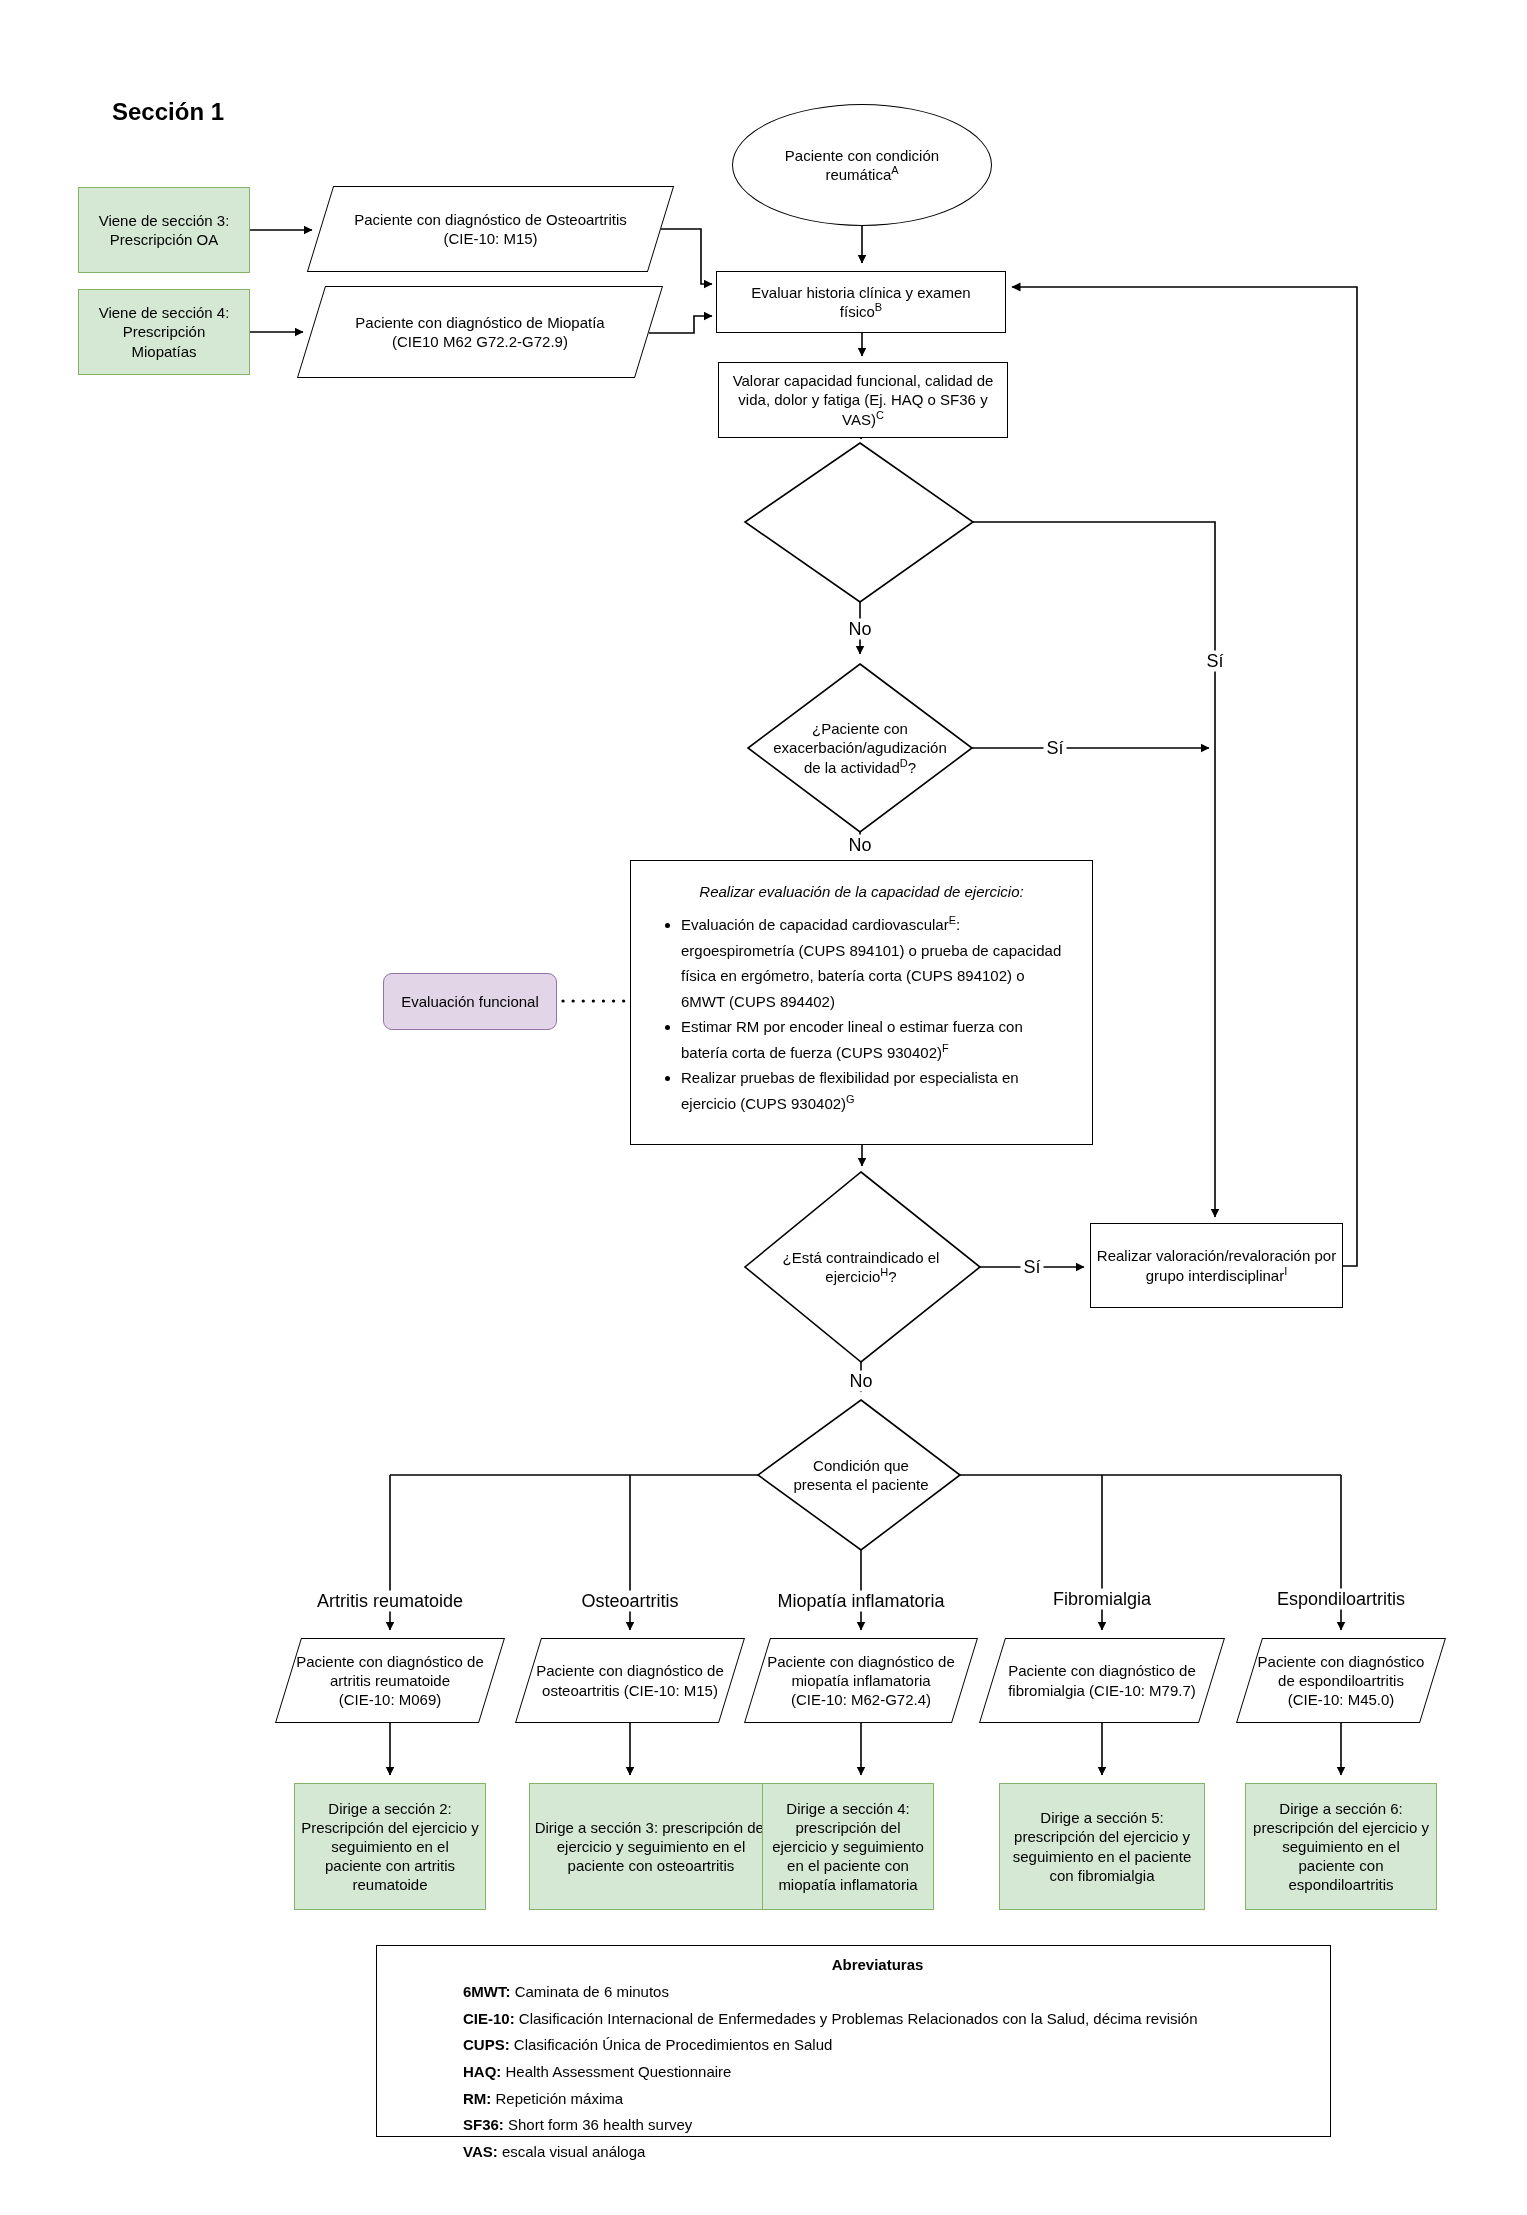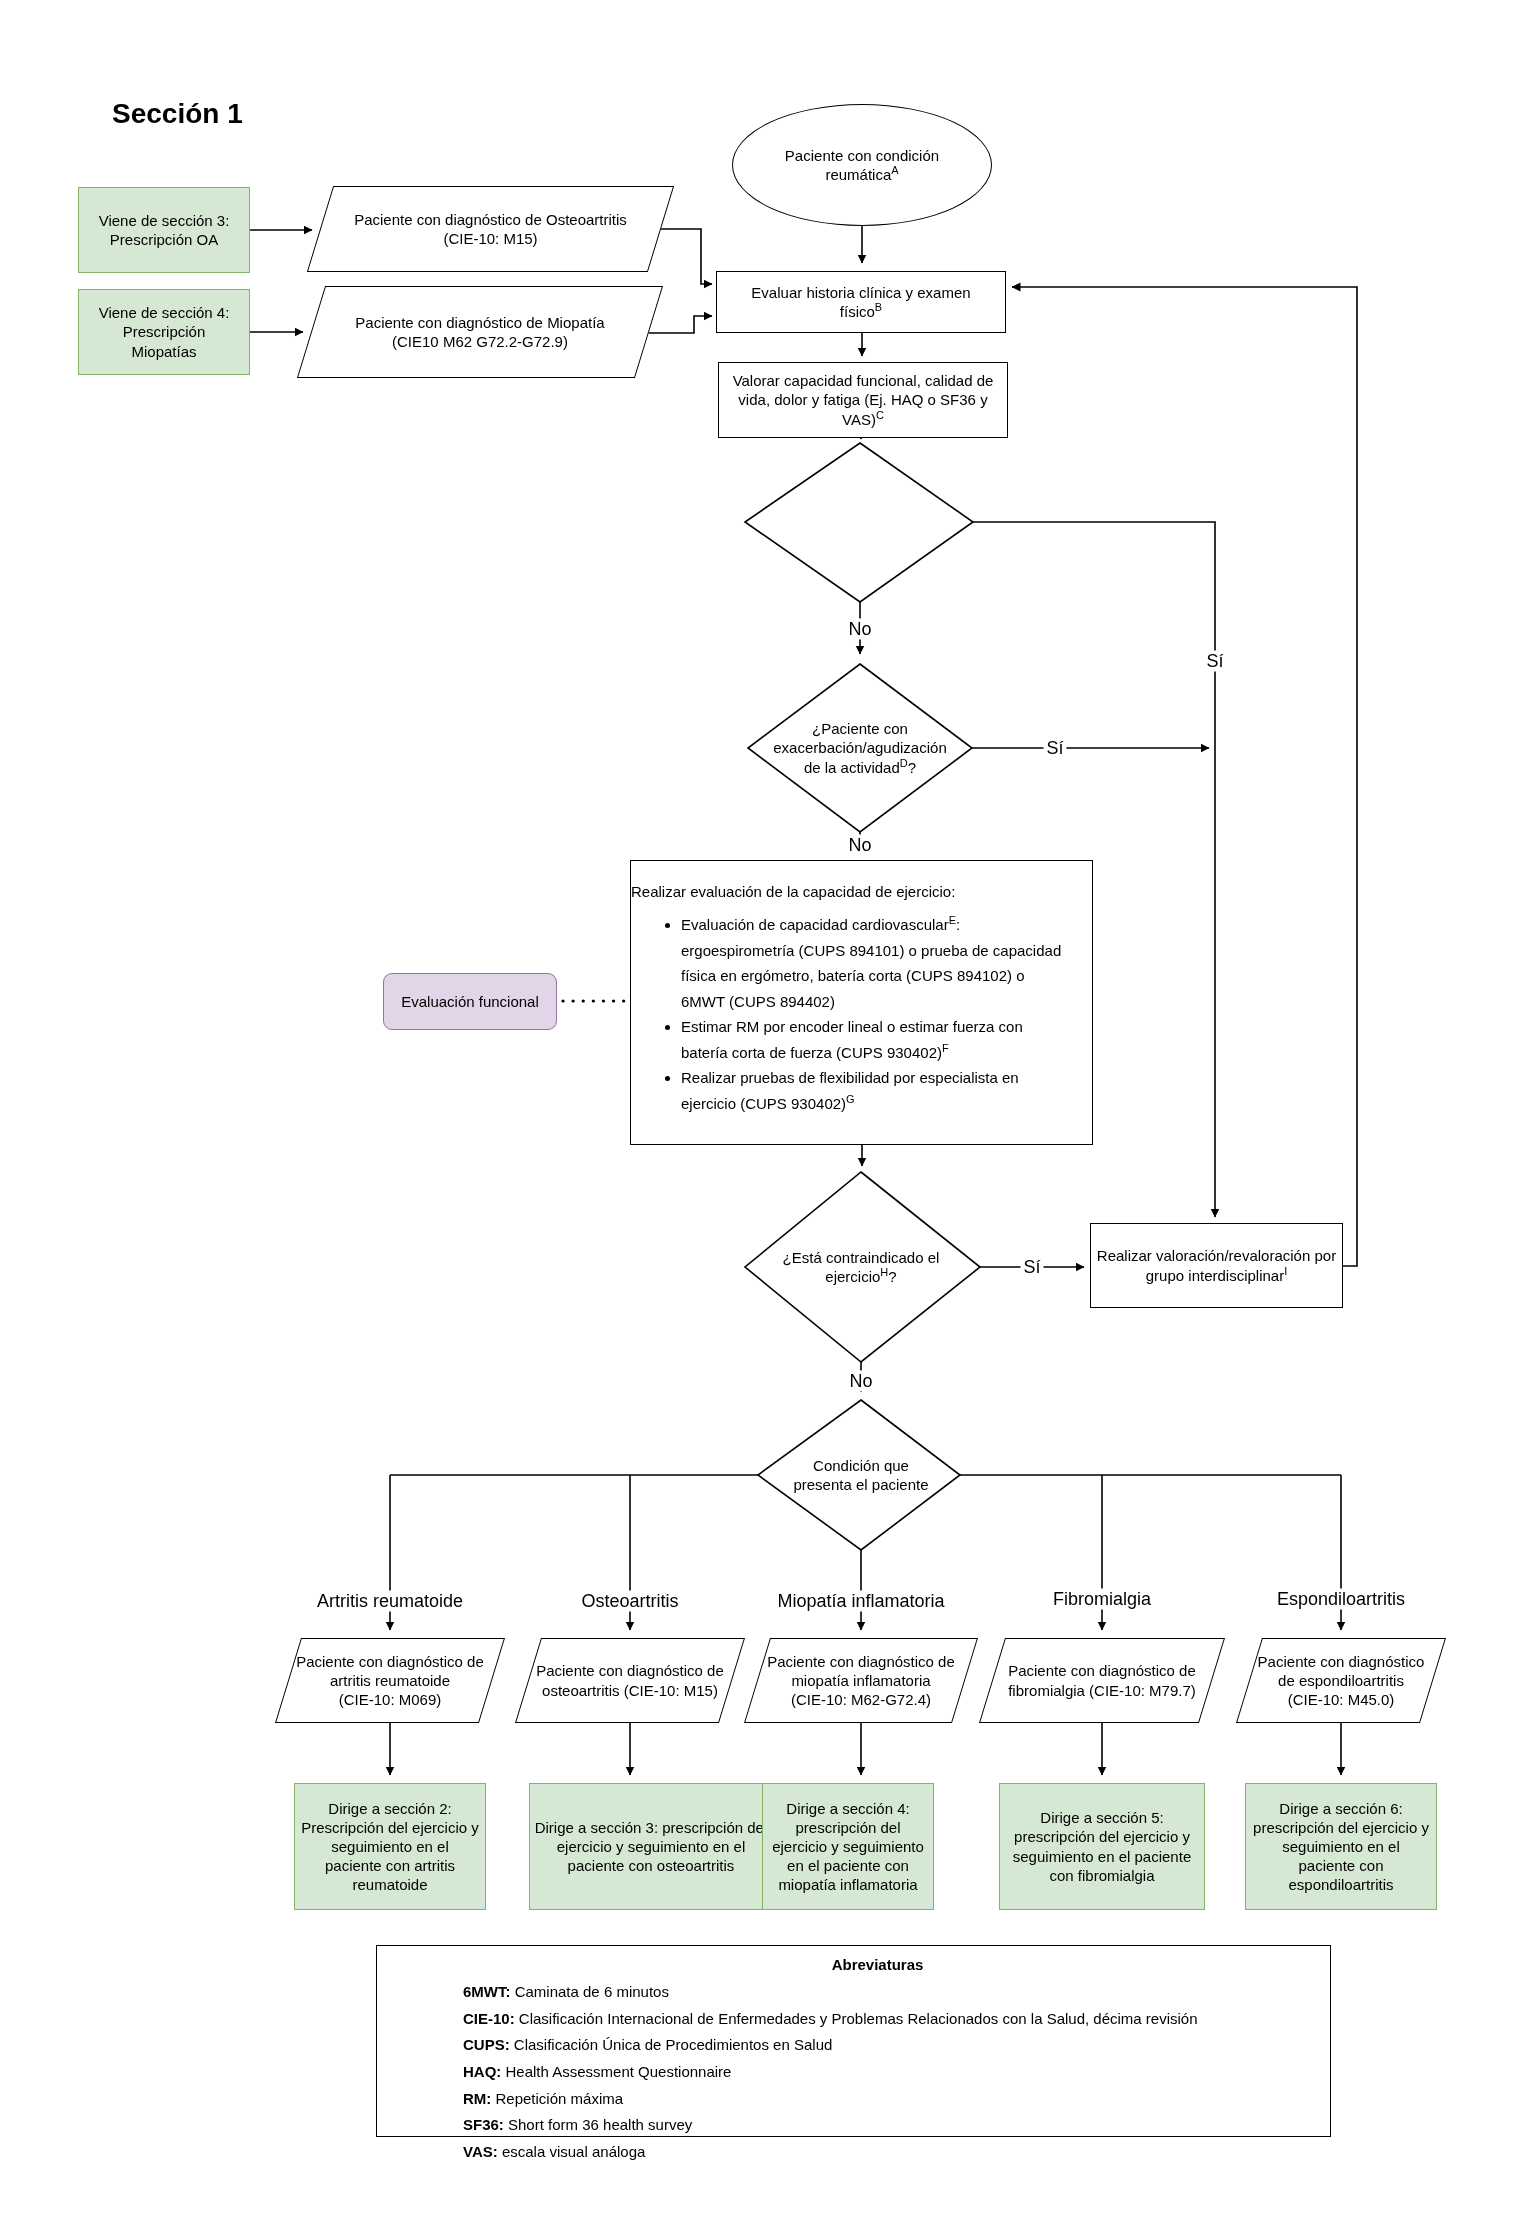--- a/index.html
+++ b/index.html
@@ -10,23 +10,23 @@
   .node{font-size:15px;line-height:1.28;}
   .rect{background:#fff;border:1.6px solid #000;box-sizing:border-box;}
   .green{background:#d5e8d4;border:1.6px solid #82b366;box-sizing:border-box;}
   .purple{background:#e1d5e7;border:1.6px solid #9673a6;border-radius:9px;box-sizing:border-box;}
   .par{border:1.6px solid #000;background:#fff;transform:skewX(-17deg);box-sizing:border-box;}
   .unskew{transform:skewX(17deg);width:100%;height:100%;}
   .dtext{background:transparent;}
   .lbl{transform:translate(-50%,-50%);background:#fff;padding:0 3px;font-size:18px;white-space:nowrap;}
   sup{font-size:11px;line-height:0;}
   .nowrap{white-space:nowrap;}
-  #title{font-size:28px;font-weight:bold;}
+  #title{font-size:24px;font-weight:bold;}
   #bigbox{font-size:15px;}
-  #bigbox .bb-title{padding-top:22px;text-align:left;}
+  #bigbox .bb-title{padding-top:22px;text-align:center;font-style:italic;}
   #bigbox ul{margin:12px 0 0 0;padding:0 28px 0 50px;}
   #bigbox li{margin:0;line-height:1.7;text-align:left;}
   #abbrev{font-size:15px;}
   #abbrev .ab-title{font-weight:bold;text-align:center;padding-top:10px;}
   #abbrev .ab-lines{padding:6px 20px 0 38px;line-height:1.78;}
   svg{position:absolute;left:0;top:0;}
 </style>
 </head>
 <body>
 

